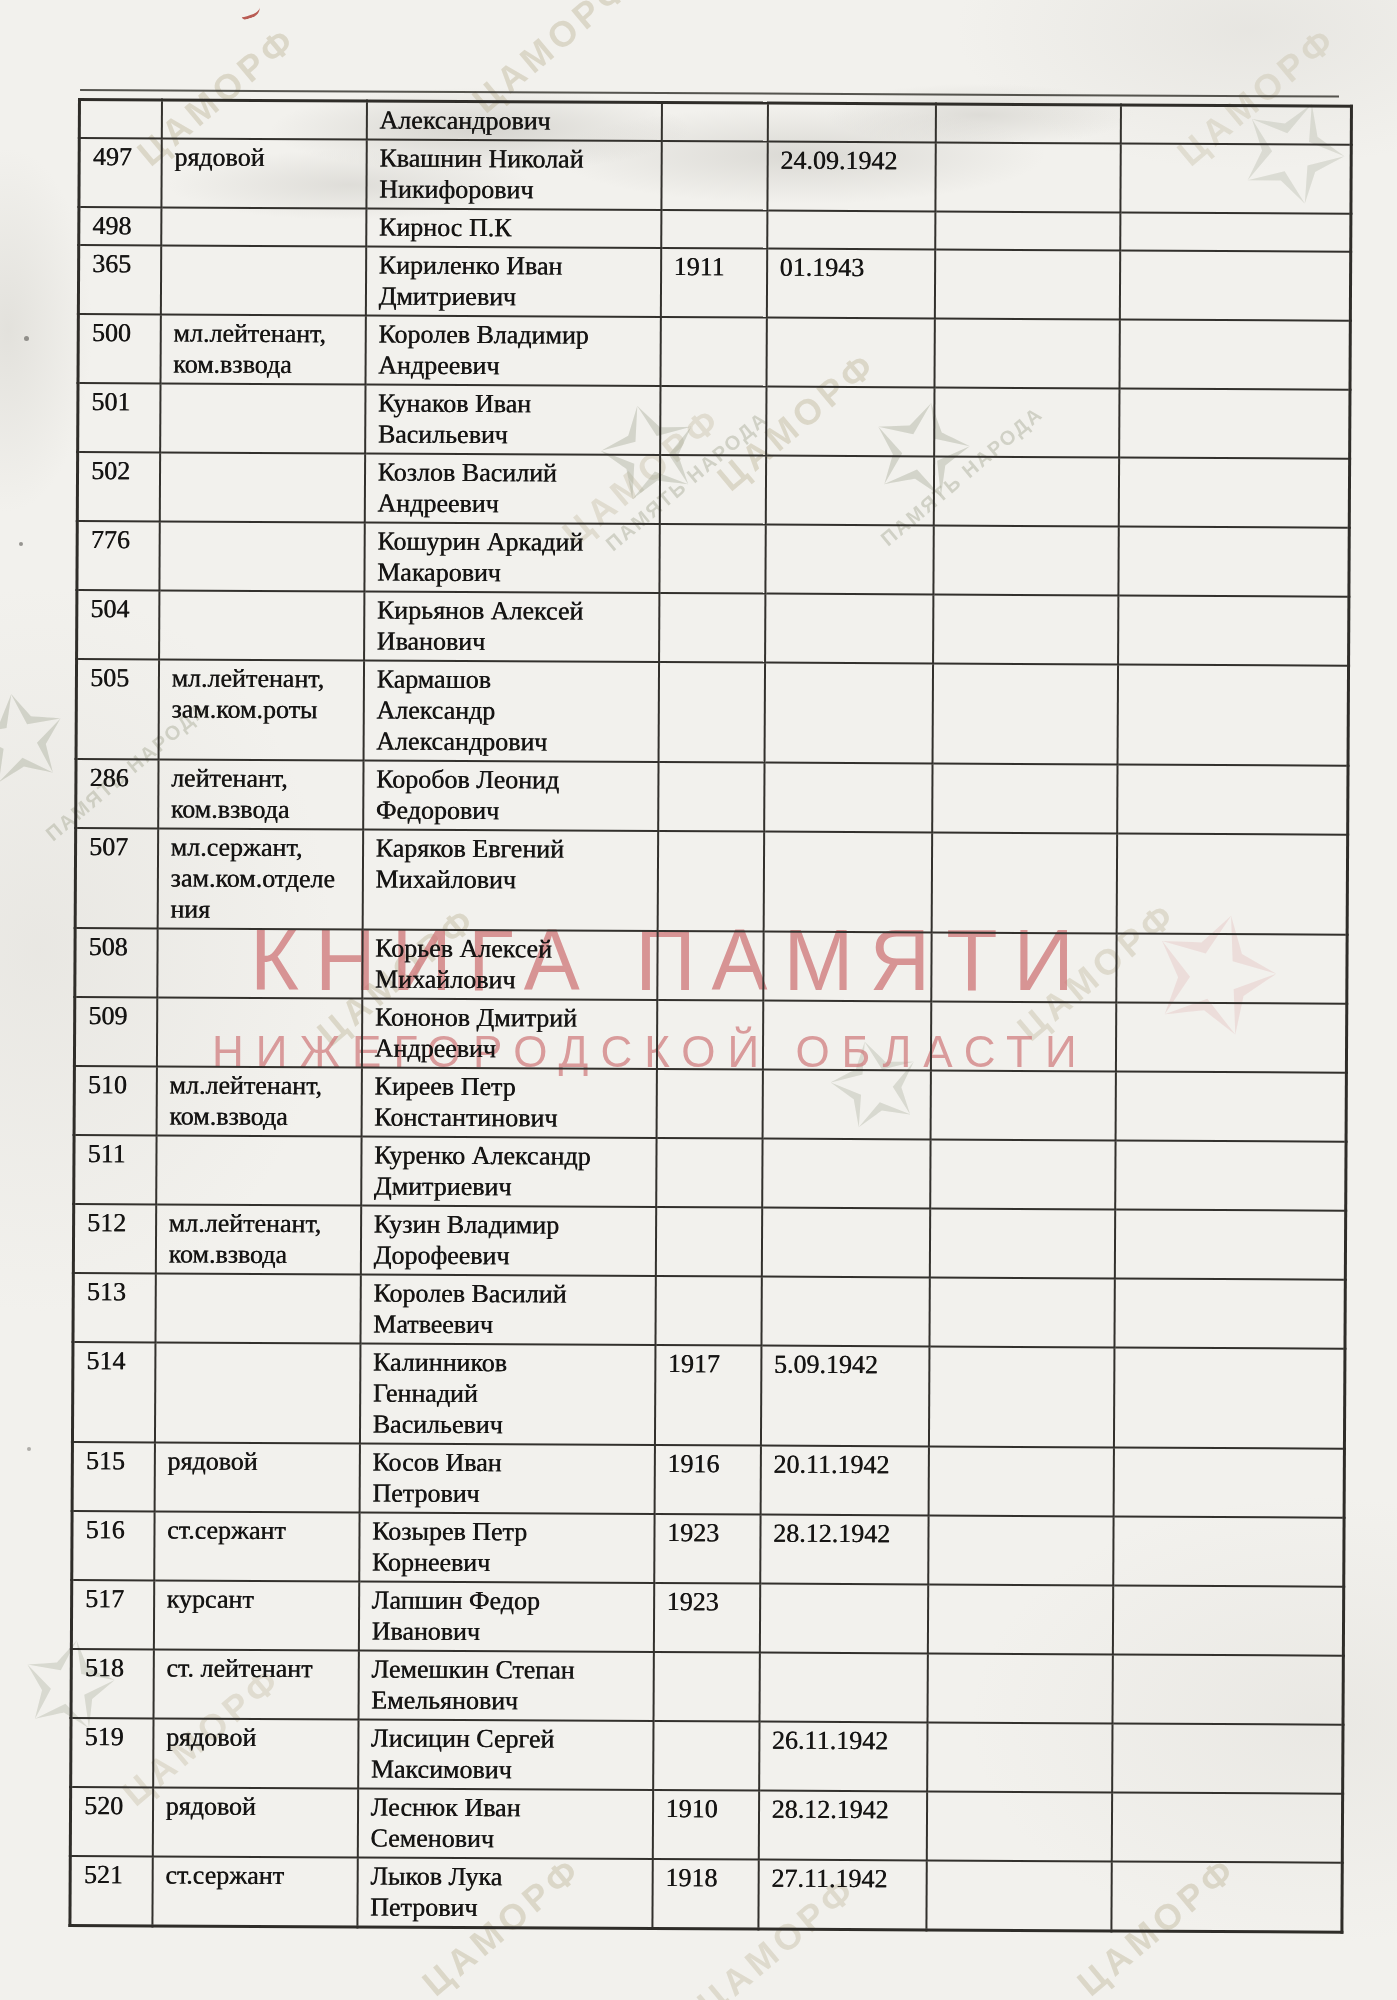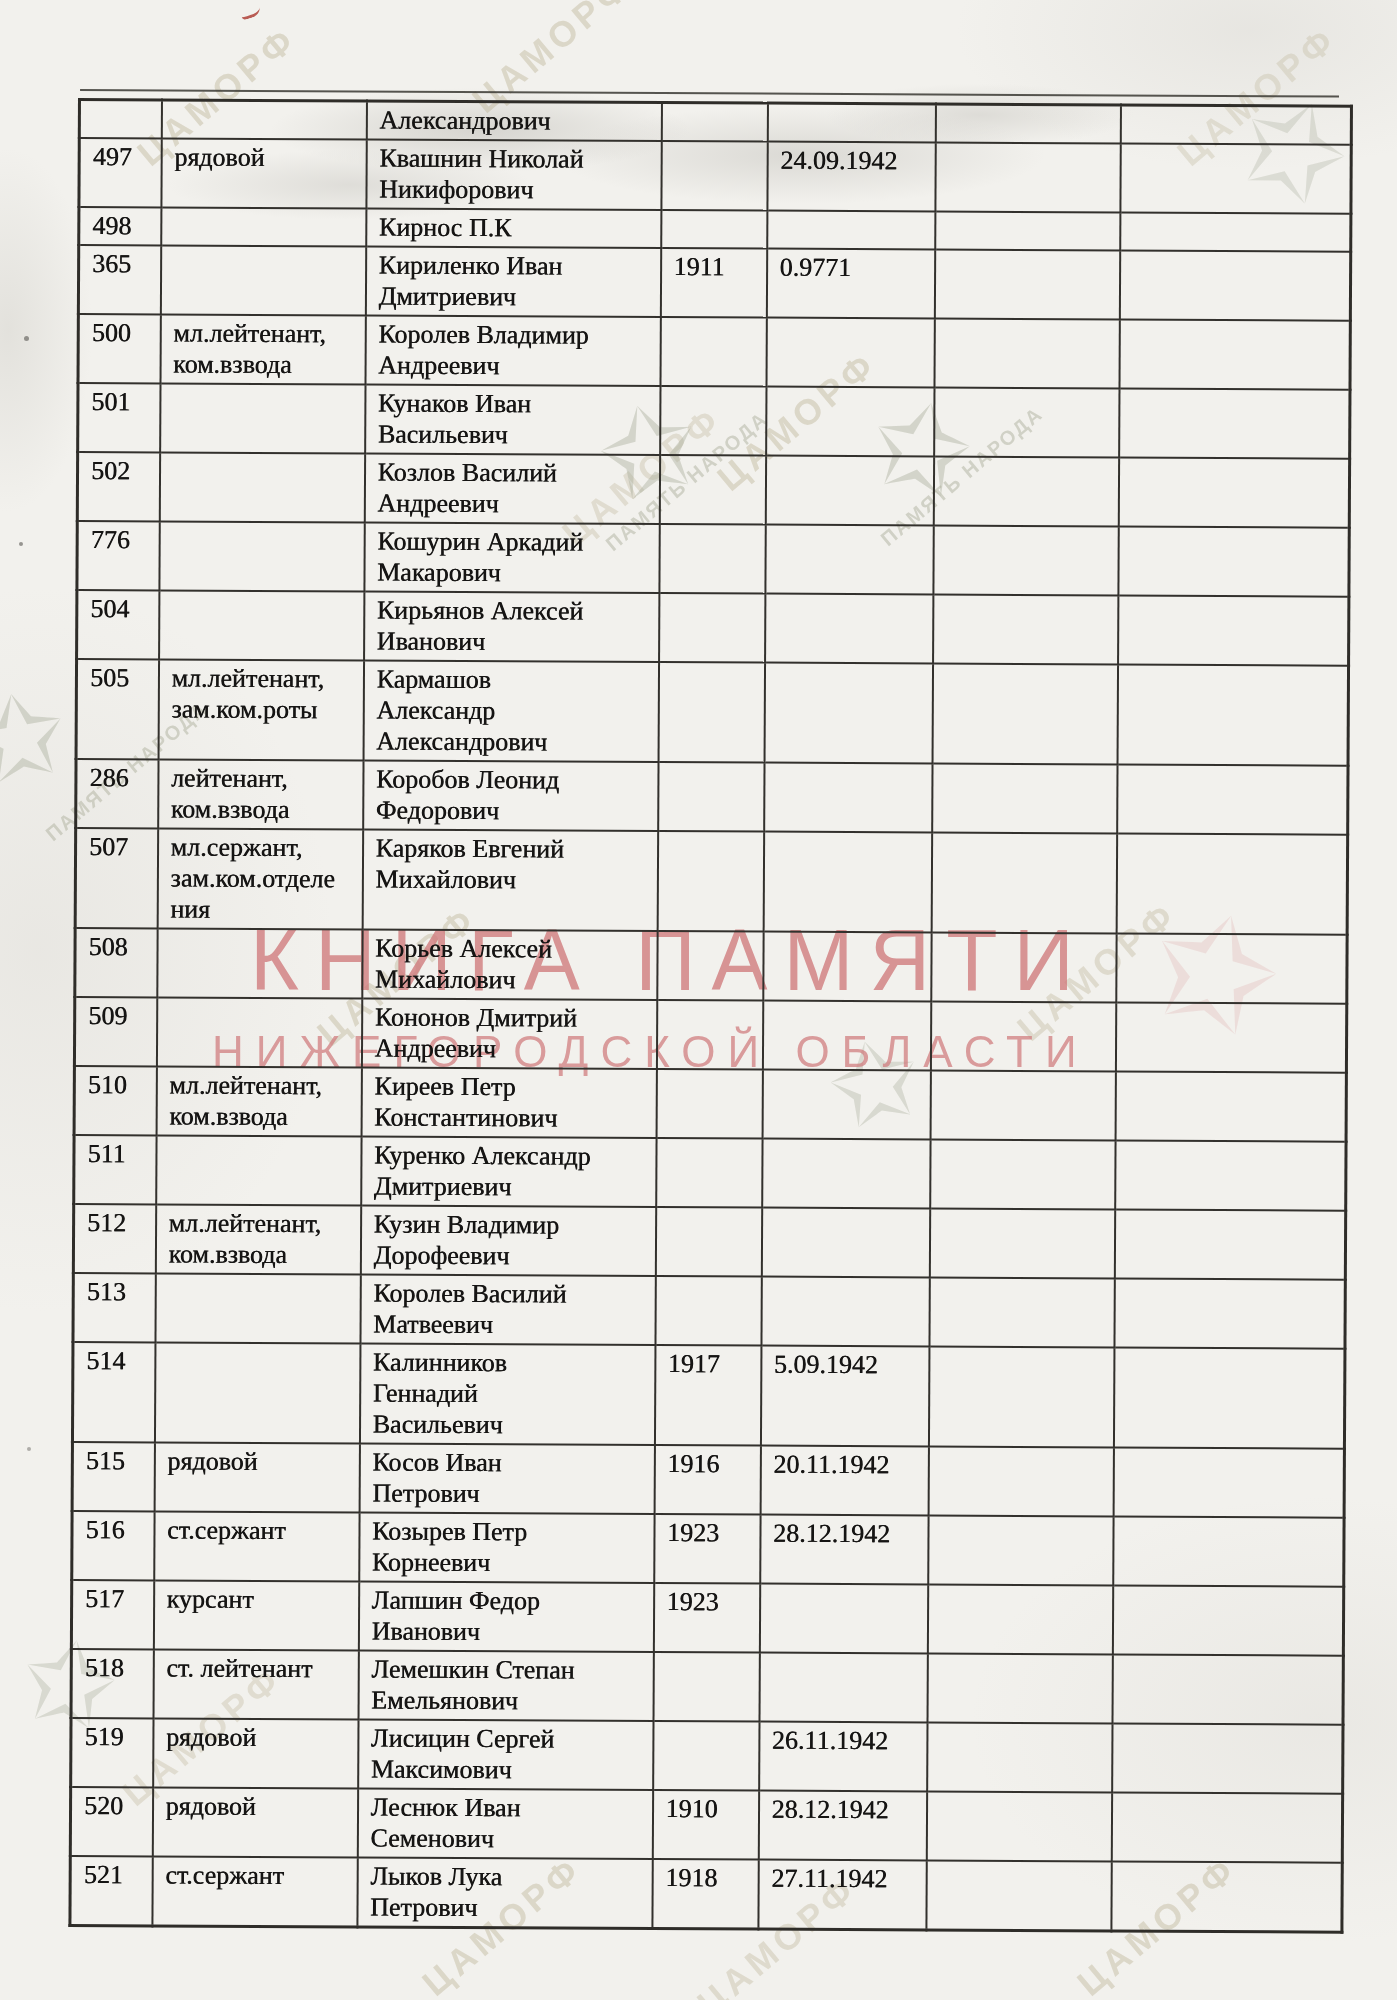--- a/index.html
+++ b/index.html
@@ -163,21 +163,21 @@
             <td class="col-died"></td>
             <td class="col-extra1"></td>
             <td class="col-extra2"></td>
           </tr>
           <tr>
             <td class="col-num">365</td>
             <td class="col-rank"></td>
             <td class="col-name">Кириленко Иван
 Дмитриевич</td>
             <td class="col-born">1911</td>
-            <td class="col-died">0.9771</td>
+            <td class="col-died">01.1943</td>
             <td class="col-extra1"></td>
             <td class="col-extra2"></td>
           </tr>
           <tr>
             <td class="col-num">500</td>
             <td class="col-rank">мл.лейтенант,
 ком.взвода</td>
             <td class="col-name">Королев Владимир
 Андреевич</td>
             <td class="col-born"></td>

